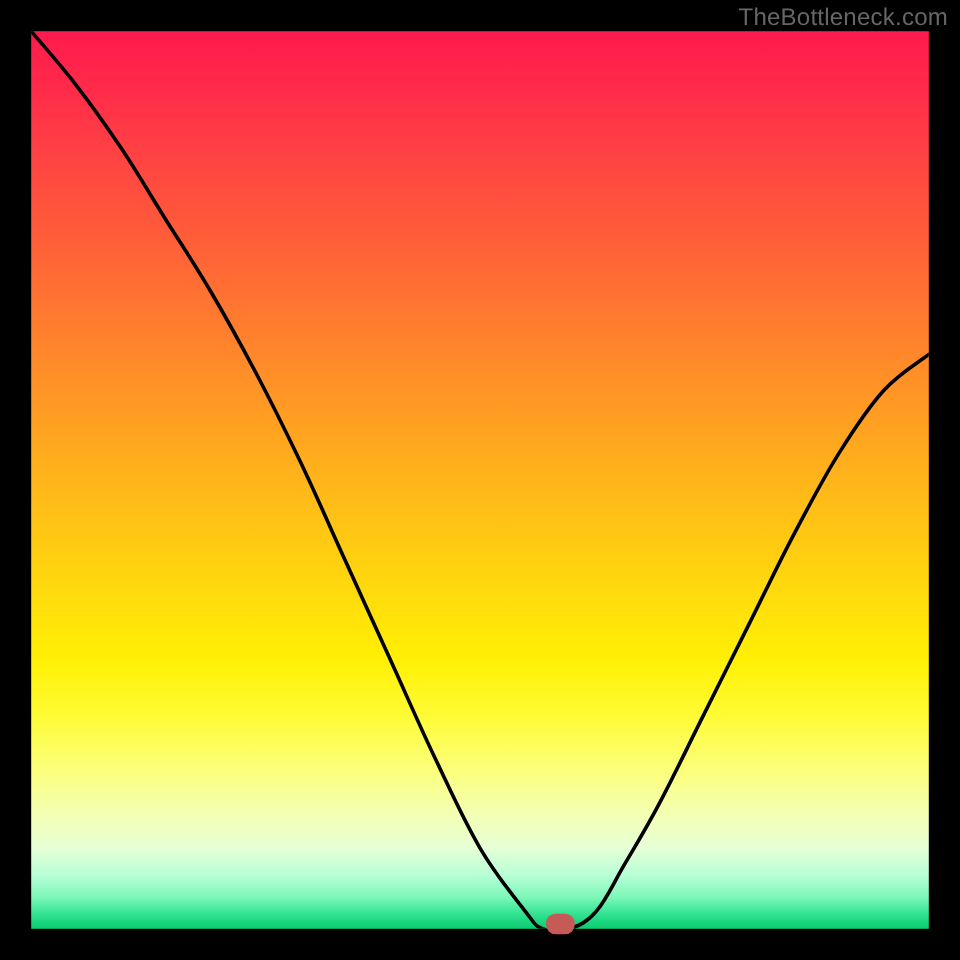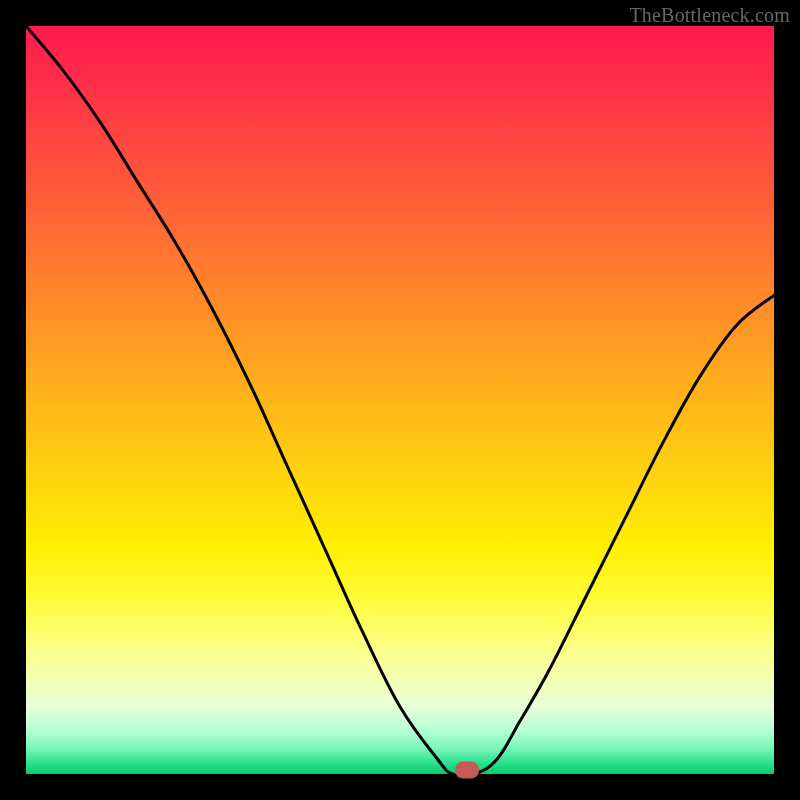--- a/index.html
+++ b/index.html
@@ -19,21 +19,20 @@
   }
   .watermark {
     position: absolute;
     top: 4px;
     right: 10px;
     color: #666;
     font-size: 20px;
     font-weight: 500;
     letter-spacing: 0.2px;
     z-index: 20;
-    font-family: Liberation Serif, serif;
   }
   .plot {
     position: absolute;
     left: 26px;
     top: 26px;
     width: 748px;
     height: 748px;
   }
   .gradient {
     position: absolute;

